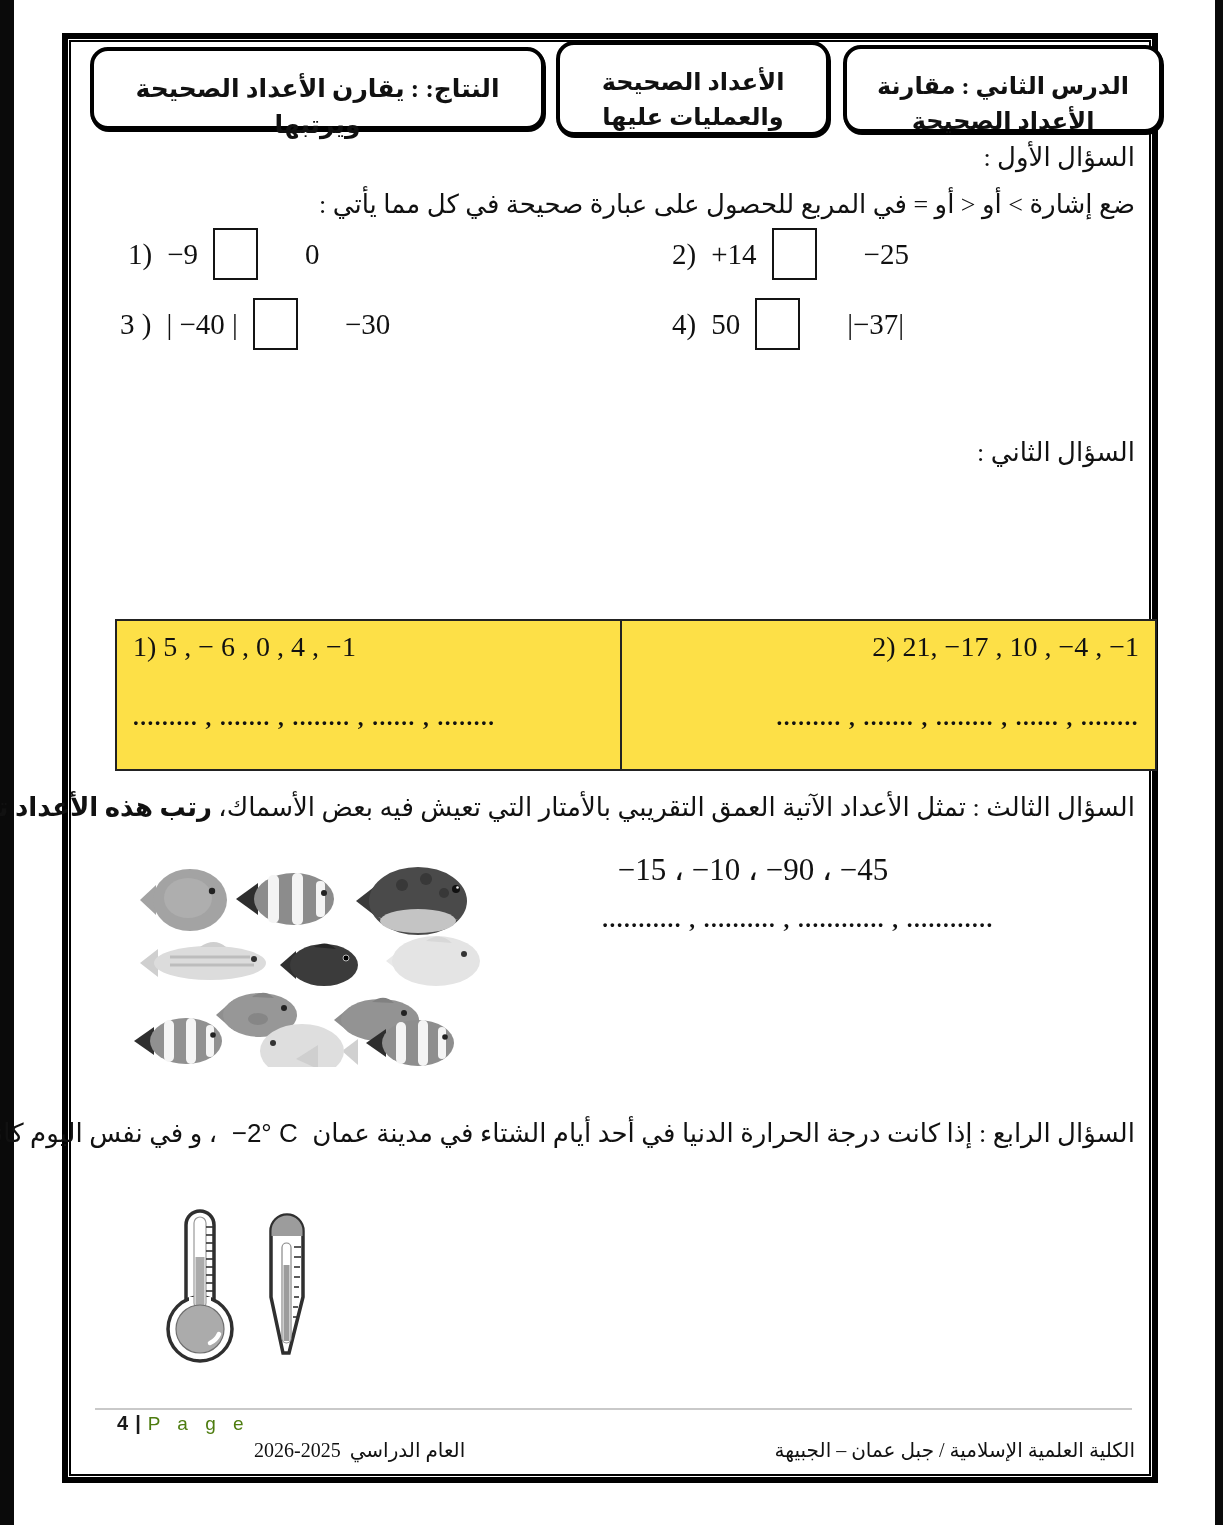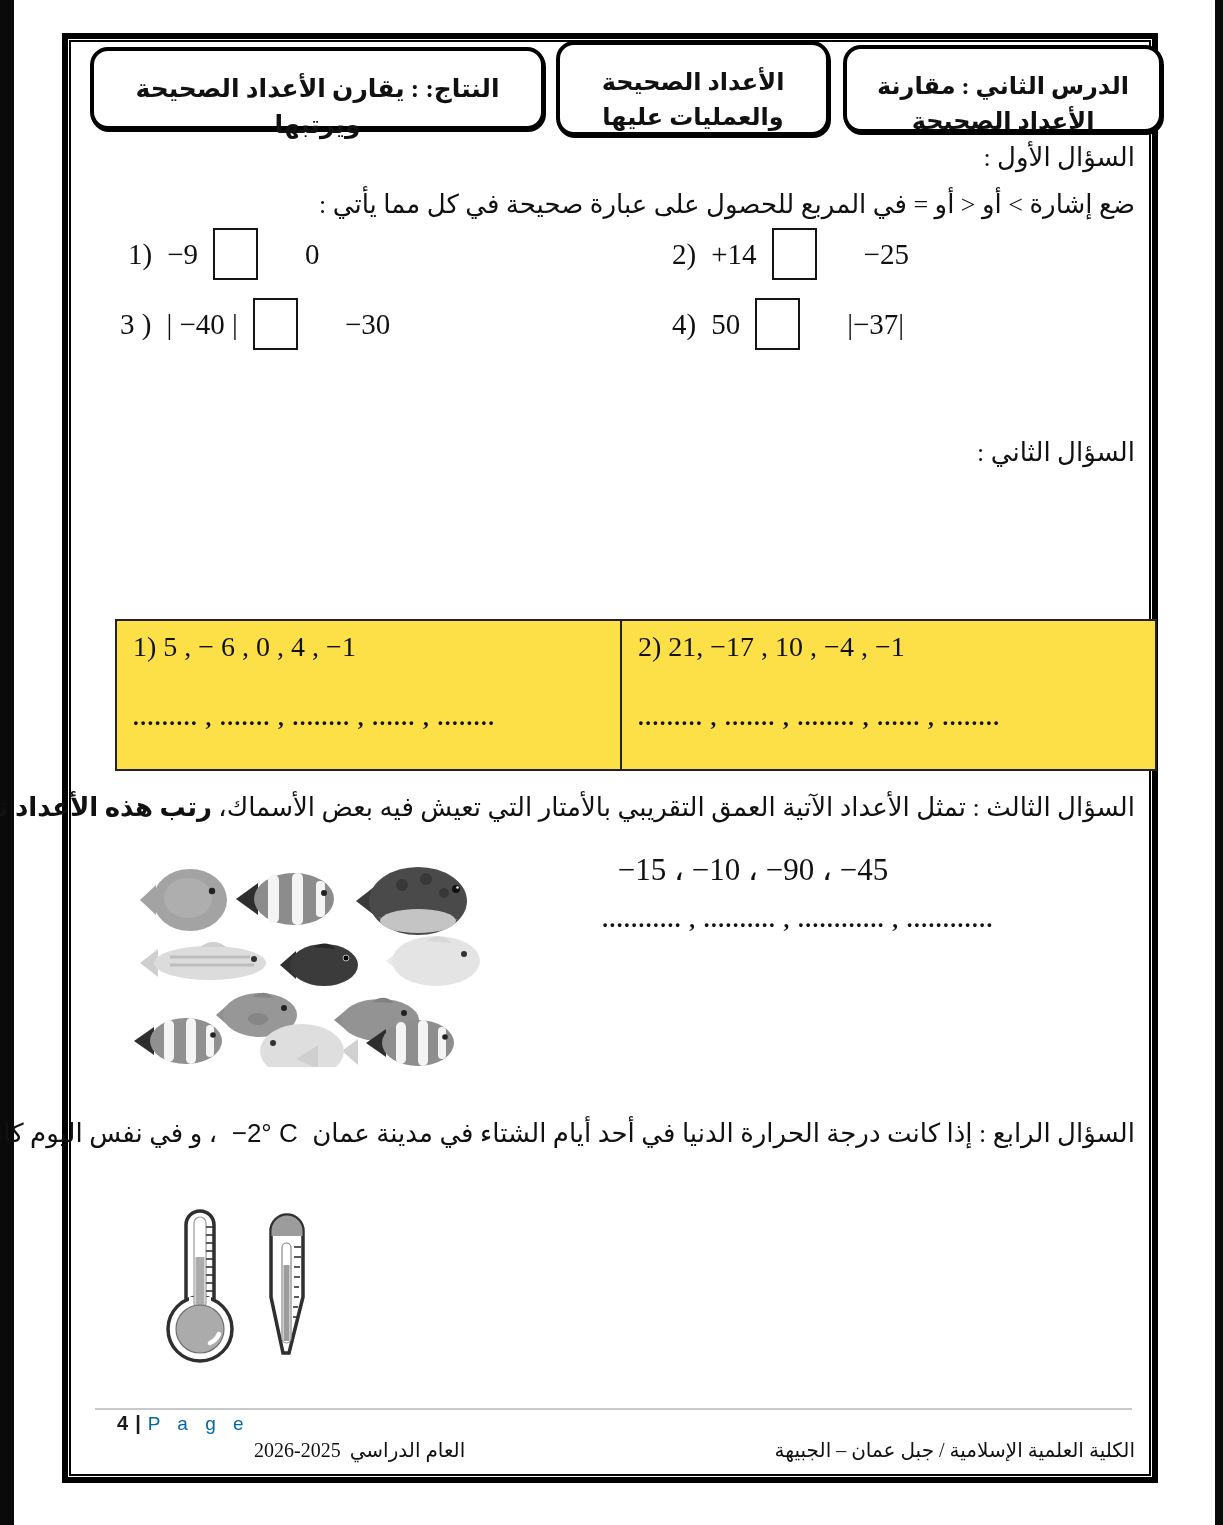--- a/index.html
+++ b/index.html
@@ -40,35 +40,35 @@
     display:inline-block; width:45px; height:52px; border:2.5px solid #141414; background:#fff;
   }
   .val-b { margin-left:32px; }
 
   .q2-table {
     position:absolute; left:47px; top:539px; width:1042px; height:152px;
     border:2px solid #222; display:flex; direction:ltr; background:#fde047;margin-top:41px;
   }
   .q2-cell { flex:0 0 505px; padding:10px 16px 12px 16px; display:flex; flex-direction:column; justify-content:space-between; }
   .q2-cell.first { border-right:2px solid #222; }
-  .q2-cell.second { flex:1 1 auto; }
+  .q2-cell.second { flex:1 1 auto;text-align:right; }
   .q2-numbers { font-size:28px; direction:ltr; }
   .dots { font-size:23px; font-weight:bold; letter-spacing:1.5px; color:#111; direction:ltr; }
   .q2-cell .dots { margin-bottom:26px; }
 
   .q3-numbers { position:absolute; left:470px; top:812px; width:430px; text-align:center; font-size:31px; direction:ltr; }
   .q3-dots { position:absolute; left:490px; top:868px; width:480px; text-align:center; }
 
   .temp { direction:ltr; unicode-bidi:isolate; display:inline-block; font-family:"Liberation Sans","DejaVu Sans",sans-serif; font-size:26px; margin:0 8px; }
 
   .footer-rule { position:absolute; left:27px; top:1369px; width:1037px; height:2px; background:#c9c9c9; }
   .page-label { position:absolute; left:49px; top:1373px; font-family:"Liberation Sans","DejaVu Sans",sans-serif; font-size:20px; direction:ltr; }
   .page-label .num { font-weight:bold; color:#1a1a1a; }
   .page-label .sep { margin:0 7px; color:#1a1a1a; font-weight:bold; }
-  .page-label .word { color:#0369a1; letter-spacing:6px; font-size:19px; }
+  .page-label .word { color:#4d7c0f; letter-spacing:6px; font-size:19px; }
   .footer-text { font-size:20px; direction:rtl; }
   .footer-year { position:absolute; left:182px; top:1399px; }
   .footer-school { position:absolute; right:17px; top:1399px; text-align:right; }
 
   b, .bold { font-weight:bold; }
 </style>
 </head>
 <body>
 
 <div class="strip strip-left"></div>

